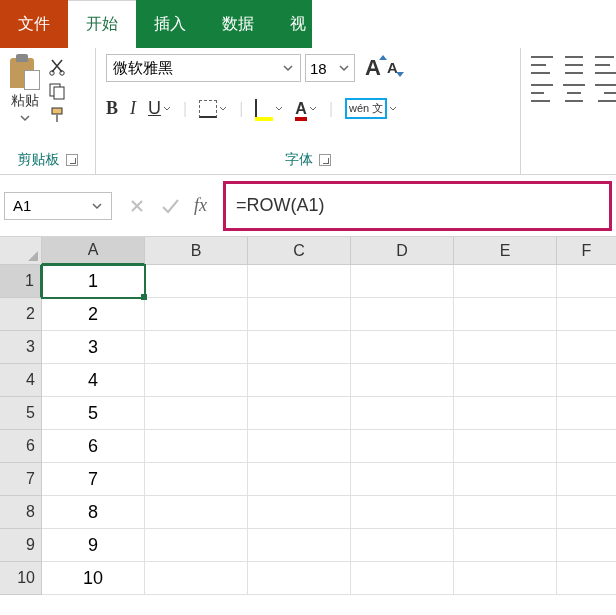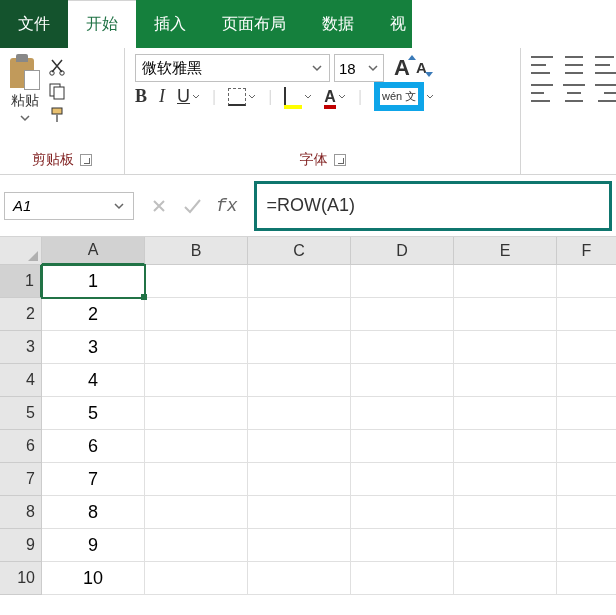--- a/index.html
+++ b/index.html
@@ -1,80 +1,80 @@
 <!DOCTYPE html>
 <html><head>
 <meta charset="utf-8">
 <style>
 * { box-sizing: border-box; margin: 0; padding: 0; font-family: "Microsoft YaHei", "微软雅黑", sans-serif; }
 body { width: 616px; height: 615px; overflow: hidden; background: #fff; }
 
 .tabs { display: flex; background: #fff; height: 48px; }
 .tab { padding: 12px 18px; font-size: 16px; color: #fff; background: #15803d; cursor: pointer; display: flex; align-items: center; }
 .tab.active { background: #fff; color: #217346; border-top: 1px solid #d4d4d4; }
-.tab.file { background: #14532d; }
+.tab.file { background: #c2410c; }
 .tab.partial { padding-right: 6px; }
 
 .ribbon { display: flex; border-bottom: 1px solid #d4d4d4; height: 127px; background: #fff; }
 .rgroup { border-right: 1px solid #d4d4d4; padding: 6px 10px 2px; display: flex; flex-direction: column; }
 .rgroup-body { flex: 1; display: flex; align-items: flex-start; }
-.rgroup-label { text-align: right; font-size: 14px; color: #7f1d1d; padding: 3px 0; display: flex; justify-content: center; align-items: center; gap: 6px; }
+.rgroup-label { text-align: right; font-size: 14px; color: #0f766e; padding: 3px 0; display: flex; justify-content: center; align-items: center; gap: 6px; }
 .dlg-launcher { width: 12px; height: 12px; border: 1px solid #999; position: relative; cursor: pointer; }
 .dlg-launcher::after { content: ""; position: absolute; right: 1px; bottom: 1px; width: 5px; height: 5px; border-right: 1px solid #666; border-bottom: 1px solid #666; }
 
 
 .clip-left { display: flex; flex-direction: column; align-items: center; gap: 2px; }
 .clip-right { display: flex; flex-direction: column; gap: 6px; margin-left: 8px; margin-top: 4px; }
 .paste-icon { width: 30px; height: 36px; position: relative; }
 .paste-board { position: absolute; left: 0; top: 4px; width: 24px; height: 30px; background: #c19a5b; border-radius: 3px 3px 0 0; }
 .paste-clip { position: absolute; left: 6px; top: 0; width: 12px; height: 8px; background: #888; border-radius: 2px 2px 0 0; }
 .paste-sheet { position: absolute; right: 0; bottom: 0; width: 16px; height: 20px; background: #fff; border: 1px solid #999; }
 .paste-label { font-size: 14px; color: #333; }
 .sm-icon { width: 18px; height: 18px; display: inline-block; }
 .cut-icon svg, .copy-icon svg, .brush-icon svg { width: 18px; height: 18px; }
 
 
-.font-row1 { display: flex; align-items: center; gap: 4px; margin-bottom: 0; }
+.font-row1 { display: flex; align-items: center; gap: 4px; margin-bottom: 16px; }
 .font-select { width: 195px; height: 28px; border: 1px solid #c0c0c0; display: flex; align-items: center; padding: 0 6px; font-size: 15px; justify-content: space-between; }
 .size-select { width: 50px; height: 28px; border: 1px solid #c0c0c0; display: flex; align-items: center; padding: 0 4px; font-size: 15px; justify-content: space-between; }
 .chev { width: 12px; height: 12px; }
 .bigA, .smA { font-family: "Times New Roman", serif; font-weight: bold; color: #333; position: relative; cursor: pointer; }
 .bigA { font-size: 22px; margin-left: 6px; }
 .smA { font-size: 15px; margin-left: 2px; }
 .tri-up { position: absolute; right: -6px; top: 0; width: 0; height: 0; border-left: 4px solid transparent; border-right: 4px solid transparent; border-bottom: 5px solid #3a7ab8; }
 .tri-dn { position: absolute; right: -6px; bottom: 0; width: 0; height: 0; border-left: 4px solid transparent; border-right: 4px solid transparent; border-top: 5px solid #3a7ab8; }
 
 .font-row2 { display: flex; align-items: center; gap: 12px; }
 .fbtn { font-size: 18px; font-family: "Times New Roman", serif; color: #333; cursor: pointer; display: flex; align-items: center; gap: 2px; }
 .fbtn .dd { width: 8px; height: 8px; }
 .underline { text-decoration: underline; }
 .border-icon { width: 18px; height: 18px; border: 1px dashed #666; border-bottom: 2px solid #333; }
 .fill-icon { width: 18px; height: 18px; position: relative; }
 .fill-bucket { width: 14px; height: 12px; border: 1px solid #333; transform: rotate(-15deg); }
 .fill-color { position: absolute; bottom: -3px; left: 0; width: 18px; height: 4px; background: #ffff00; }
 .fontcolor-icon { font-weight: bold; font-family: "Times New Roman", serif; position: relative; font-size: 16px; }
 .fontcolor-bar { position: absolute; bottom: -3px; left: 0; width: 100%; height: 4px; background: #c00000; }
-.wen-icon { font-size: 11px; border: 6px solid #0ea5e9; padding: 1px 2px; }
+.wen-icon { font-size: 11px; border: 2px solid #0ea5e9; padding: 1px 2px; }
 
 
 .align-group .rgroup-body { flex-direction: column; gap: 10px; padding-top: 2px; }
 .align-row { display: flex; gap: 10px; }
 .align-btn { width: 22px; height: 18px; display: flex; flex-direction: column; justify-content: space-between; cursor: pointer; }
 .align-btn span { height: 2px; background: #666; }
 .al-t span:nth-child(1){width:100%} .al-t span:nth-child(2){width:70%} .al-t span:nth-child(3){width:85%}
 .al-m span{width:80%;margin:0 auto}
 .al-b span:nth-child(1){width:85%} .al-b span:nth-child(2){width:70%} .al-b span:nth-child(3){width:100%}
 .al-l span{ } .al-c span{margin:0 auto} .al-r span{margin-left:auto}
 
 
 .fbar-wrap { display: flex; align-items: center; height: 62px; border-bottom: 1px solid #d4d4d4; padding: 6px 4px; gap: 6px; }
-.namebox { width: 130px; height: 28px; border: 1px solid #c0c0c0; display: flex; align-items: center; padding: 0 8px; font-size: 15px; justify-content: space-between; font-style: italic; }
+.namebox { width: 108px; height: 28px; border: 1px solid #c0c0c0; display: flex; align-items: center; padding: 0 8px; font-size: 15px; justify-content: space-between; }
 .fbar-btns { display: flex; align-items: center; gap: 14px; padding: 0 10px; color: #bfbfbf; }
-.fbar-btns .fx { color: #666; font-style: italic; font-size: 18px; font-family: Liberation Mono, monospace; }
-.formula-box { border: 3px solid #0f766e; height: 50px; flex: 1; display: flex; align-items: center; padding: 0 10px; font-size: 18px; color: #333; }
+.fbar-btns .fx { color: #666; font-style: italic; font-size: 18px; font-family: Liberation Serif, serif; }
+.formula-box { border: 3px solid #be185d; height: 50px; flex: 1; display: flex; align-items: center; padding: 0 10px; font-size: 18px; color: #333; }
 
 
 .grid { display: flex; }
 .rowhdrs { display: flex; flex-direction: column; }
 .corner { width: 42px; height: 28px; background: #e6e6e6; border-right: 1px solid #ccc; border-bottom: 1px solid #ccc; position: relative; }
 .corner::after { content: ""; position: absolute; right: 3px; bottom: 3px; width: 0; height: 0; border-left: 10px solid transparent; border-bottom: 10px solid #b0b0b0; }
 .rowhdr { width: 42px; height: 33px; background: #e6e6e6; border-right: 1px solid #ccc; border-bottom: 1px solid #ccc; display: flex; align-items: center; justify-content: flex-end; padding-right: 6px; font-size: 16px; color: #333; }
 .rowhdr.sel { background: #d2d2d2; border-right: 2px solid #217346; }
 .cols { flex: 1; }
 .colhdrs { display: flex; height: 28px; }
@@ -87,28 +87,27 @@
 
 svg { display: block; }
 </style>
 </head>
 <body>
 
 <div class="tabs">
   <div class="tab file">文件</div>
   <div class="tab active">开始</div>
   <div class="tab">插入</div>
-  <div class="tab">页面布局</div>
   <div class="tab">数据</div>
   <div class="tab partial">视</div>
 </div>
 
 <div class="ribbon">
 
-  <div class="rgroup" style="width:125px">
+  <div class="rgroup" style="width:96px">
     <div class="rgroup-body">
       <div class="clip-left">
         <div class="paste-icon">
           <div class="paste-board"></div>
             <div class="paste-clip"></div>
             <div class="paste-sheet"></div>
         </div>
         <div class="paste-label">粘贴</div>
         <svg class="chev" viewBox="0 0 12 12">
             <path d="M2 4l4 4 4-4" stroke="#666" fill="none" stroke-width="1.5"></path>

